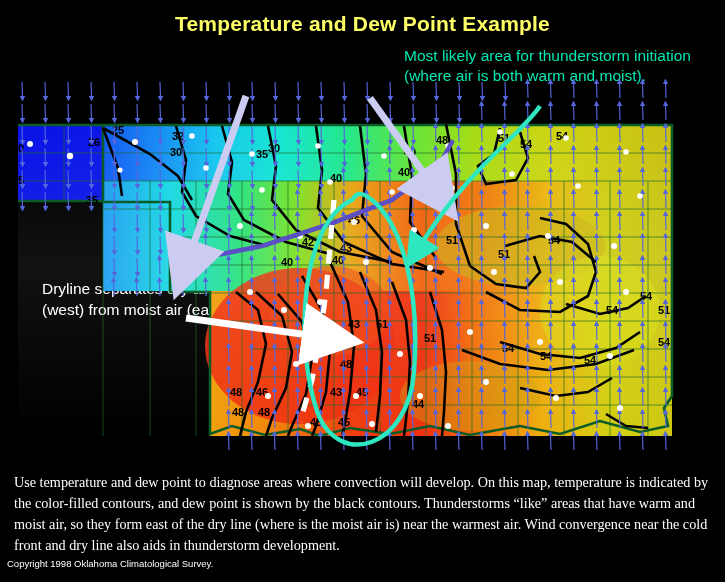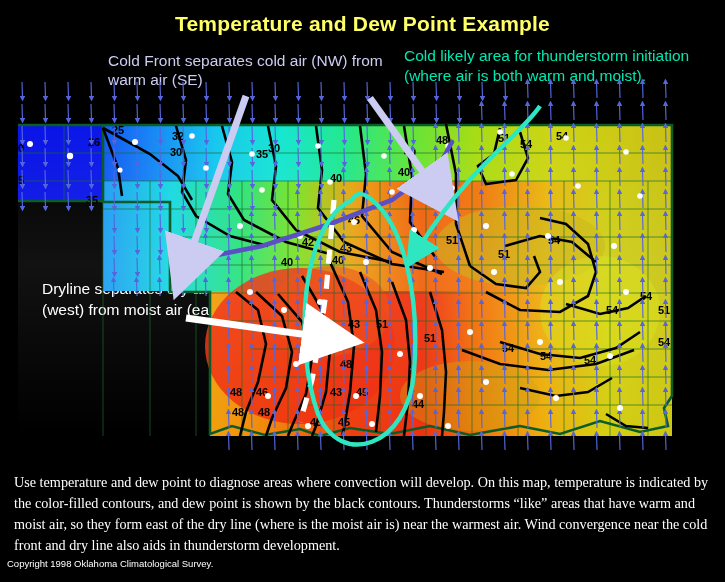--- a/index.html
+++ b/index.html
@@ -32,25 +32,24 @@
   .stn{fill:#fff;}
   .wind{stroke:#5566dd;stroke-width:1.15;fill:none;}
 </style>
 </head>
 <body>
 
 <div class="slide">
 
   <div id="title">Temperature and Dew Point Example</div>
 
-  <div id="cold-front-note">Cold Front separates cold air (NW) from warm air (SE)</div>
 
   <div id="dryline-note">Dryline separates dry air (west) from moist air (east).</div>
 
-  <div id="storm-note">Cold likely area for thunderstorm initiation (where air is both warm and moist).</div>
+  <div id="storm-note">Most likely area for thunderstorm initiation (where air is both warm and moist).</div>
 
   <div id="mapwrap">
     <svg class="lay" viewBox="0 0 725 360">
       <defs>
         <linearGradient id="gN" x1="0" y1="0" x2="1" y2="0">
           <stop offset="0.00" stop-color="#0b17e8"></stop>
           <stop offset="0.10" stop-color="#1049f0"></stop>
           <stop offset="0.20" stop-color="#1783f5"></stop>
           <stop offset="0.30" stop-color="#17c6ef"></stop>
           <stop offset="0.40" stop-color="#16e6d2"></stop>

